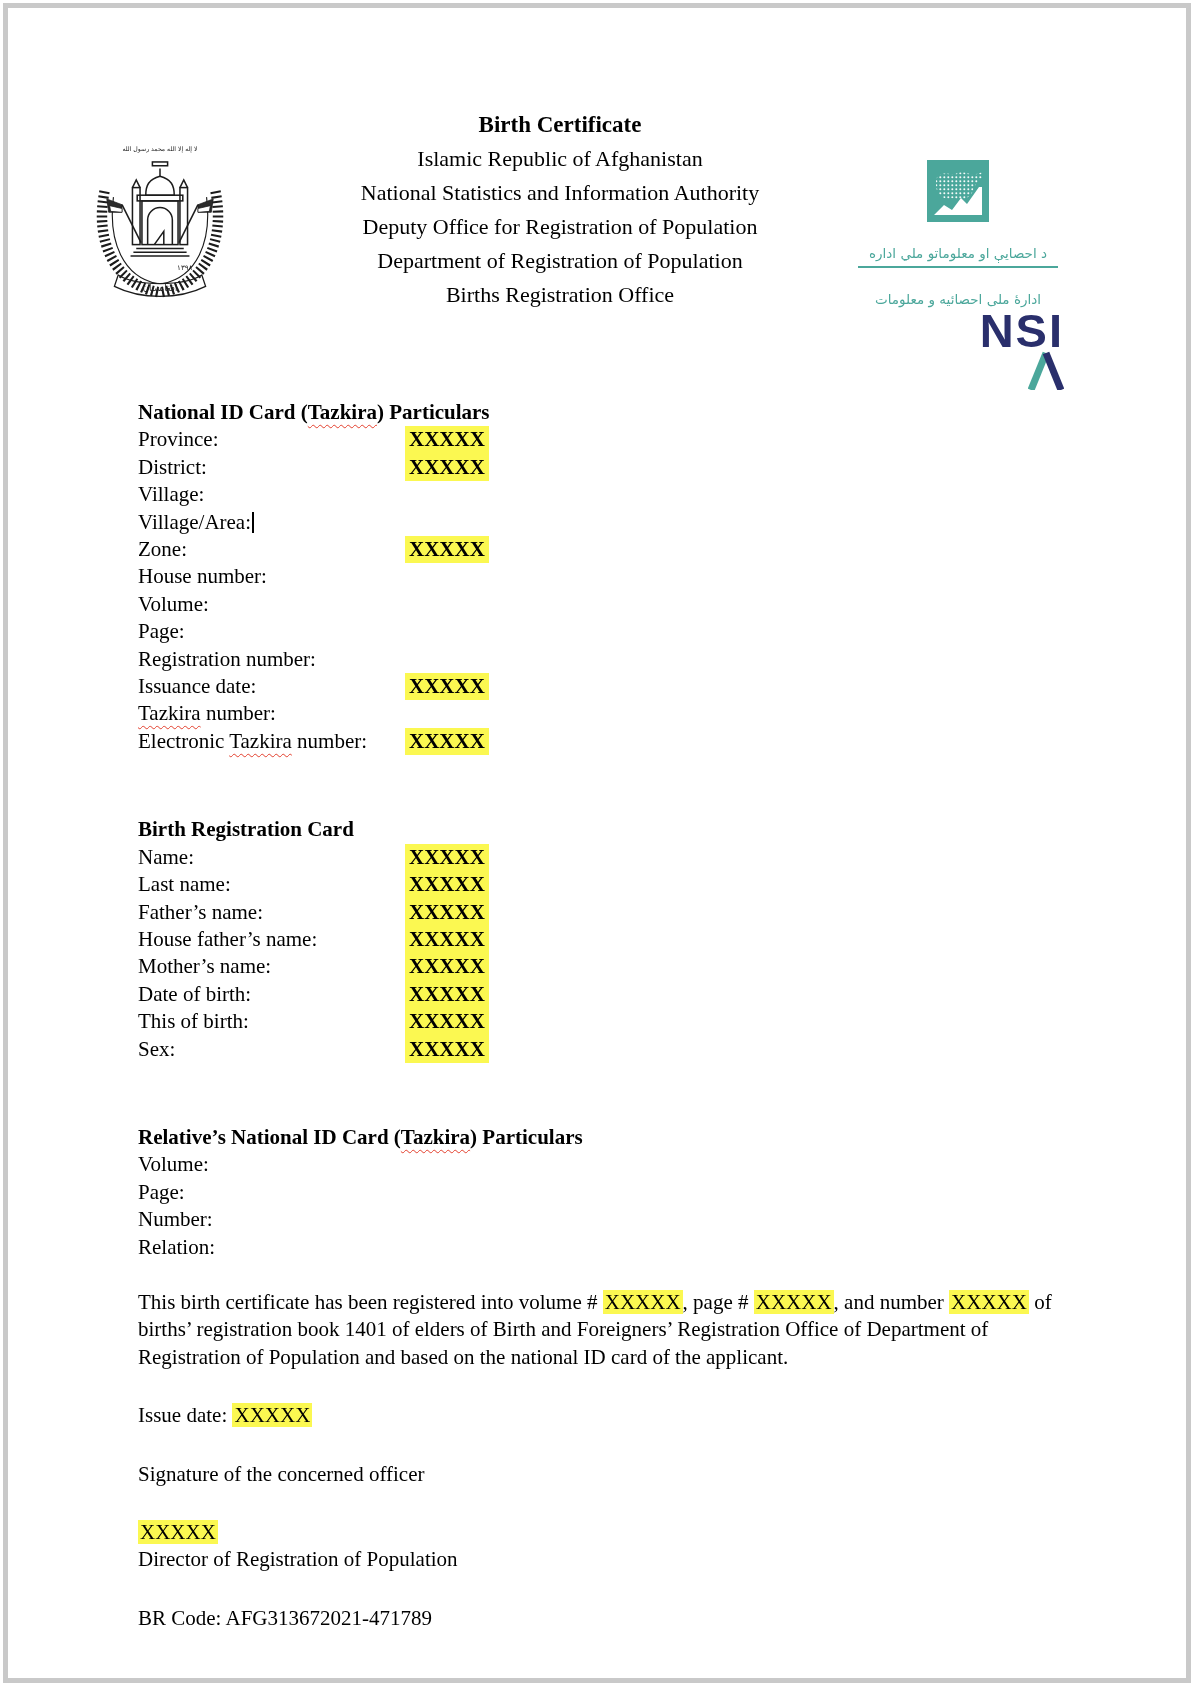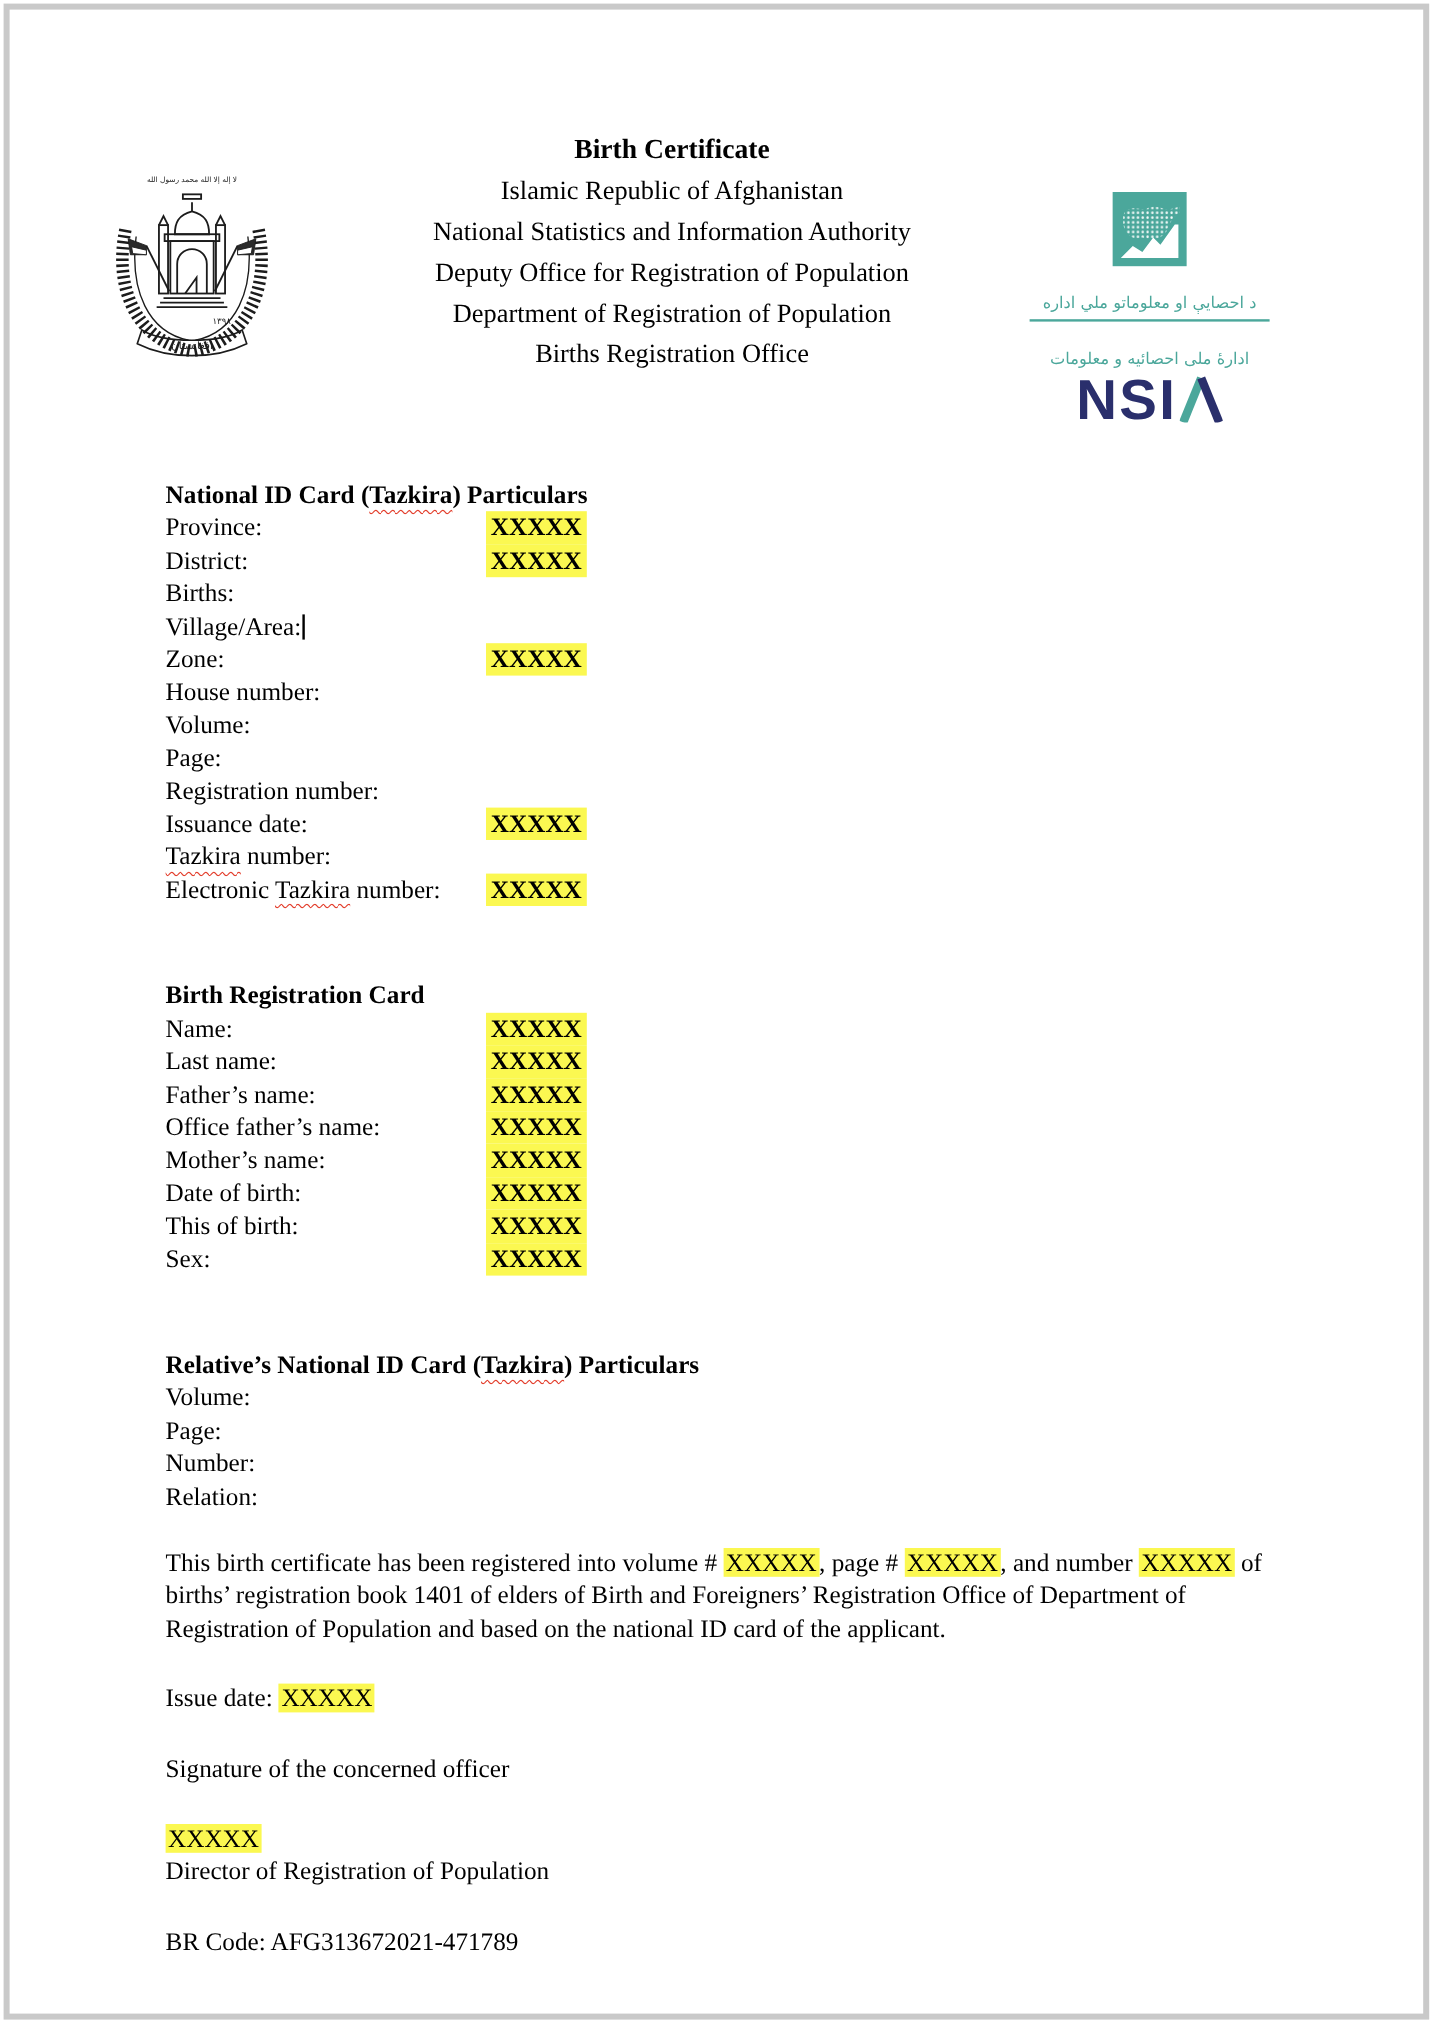--- a/index.html
+++ b/index.html
@@ -14,21 +14,21 @@
 
   .emblem{position:absolute;left:84px;top:134px;}
   .arabic{font-family:"DejaVu Sans",sans-serif;}
 
   .nsia{position:absolute;top:160px;right:130px;width:212px;text-align:center;}
   .nsia-square{display:block;margin:0 auto;}
   .nsia-pashto{font-family:"DejaVu Sans",sans-serif;font-size:13.5px;line-height:19px;color:#4BA79B;margin-top:22px;direction:rtl;}
   .nsia-divider{border-top:2px solid #4BA79B;margin:3px 6px 2px 6px;}
   .nsia-wordmark{display:flex;align-items:flex-end;justify-content:center;margin-top:3px;
     font-family:"Liberation Sans","DejaVu Sans",sans-serif;font-weight:bold;font-size:47px;line-height:38px;
-    letter-spacing:2px;color:#2A2F6C;}
+    letter-spacing:2px;color:#2A2F6C;flex-direction:column;}
   .nsia-a{margin-left:2px;}
 
   
   .content{position:absolute;left:138px;top:365px;width:922px;font-size:21px;line-height:27.4px;}
   .section-heading{font-weight:bold;margin-top:34px;}
   .row{display:flex;}
   .row-label{width:267px;flex:none;white-space:pre;}
   .mis{text-decoration:underline;text-decoration-style:wavy;text-decoration-color:#E3402E;
        text-decoration-thickness:1px;text-underline-offset:5px;}
   .value{font-weight:bold;background:#FBF851;padding:0 4px;white-space:pre;}
@@ -124,21 +124,21 @@
 
       <div class="row">
           <span class="row-label"><span>Province:</span><span class="mis"></span><span></span></span>
           <span class="value">XXXXX</span>
         </div>
       <div class="row">
           <span class="row-label"><span>District:</span><span class="mis"></span><span></span></span>
           <span class="value">XXXXX</span>
         </div>
       <div class="row">
-          <span class="row-label"><span>Births:</span><span class="mis"></span><span></span></span>
+          <span class="row-label"><span>Village:</span><span class="mis"></span><span></span></span>
         </div>
       <div class="row">
           <span class="row-label"><span>Village/Area:</span><span class="caret"></span></span>
         </div>
       <div class="row">
           <span class="row-label"><span>Zone:</span><span class="mis"></span><span></span></span>
           <span class="value">XXXXX</span>
         </div>
       <div class="row">
           <span class="row-label"><span>House number:</span></span>
@@ -175,21 +175,21 @@
         </div>
       <div class="row">
           <span class="row-label"><span>Last name:</span></span>
           <span class="value">XXXXX</span>
         </div>
       <div class="row">
           <span class="row-label"><span>Father’s name:</span></span>
           <span class="value">XXXXX</span>
         </div>
       <div class="row">
-          <span class="row-label"><span>Office father’s name:</span></span>
+          <span class="row-label"><span>House father’s name:</span></span>
           <span class="value">XXXXX</span>
         </div>
       <div class="row">
           <span class="row-label"><span>Mother’s name:</span></span>
           <span class="value">XXXXX</span>
         </div>
       <div class="row">
           <span class="row-label"><span>Date of birth:</span></span>
           <span class="value">XXXXX</span>
         </div>

